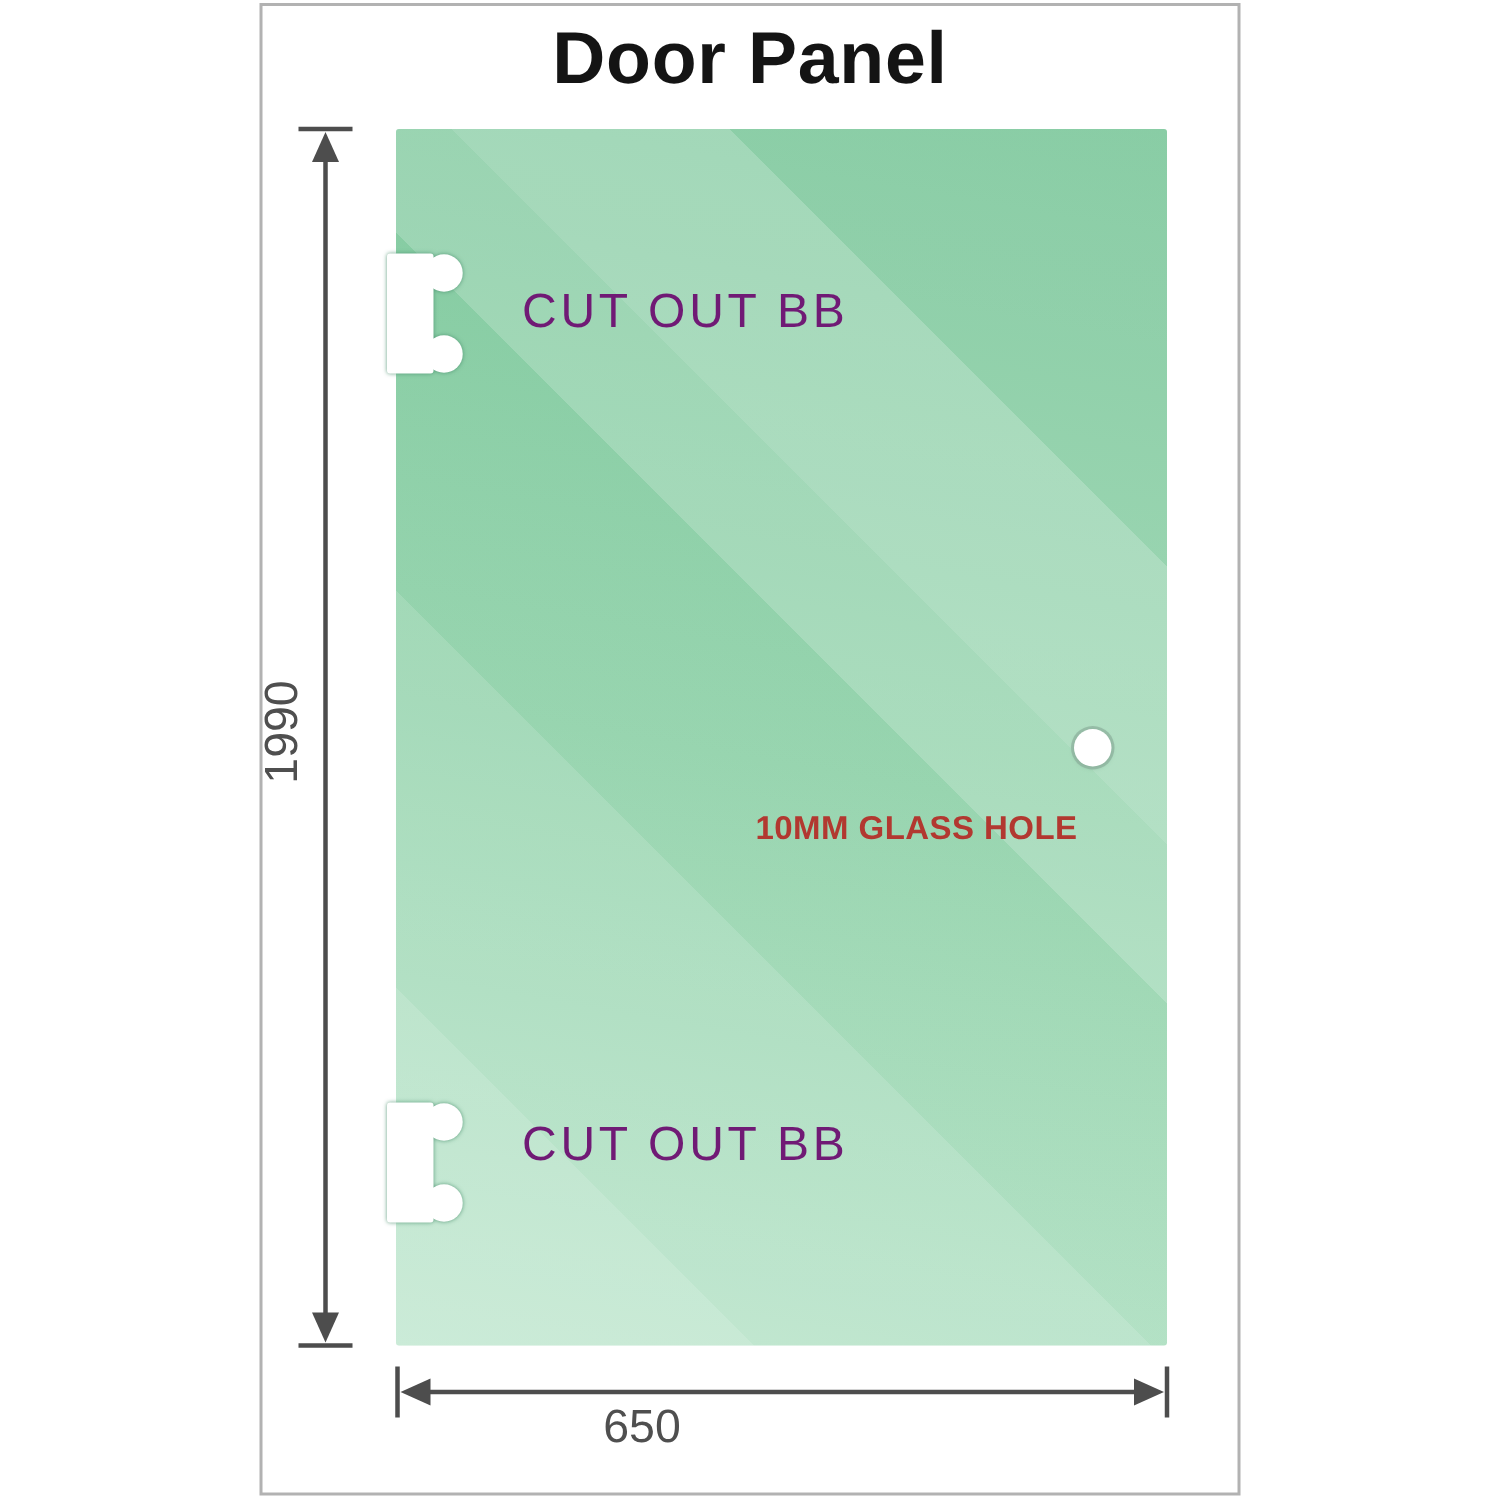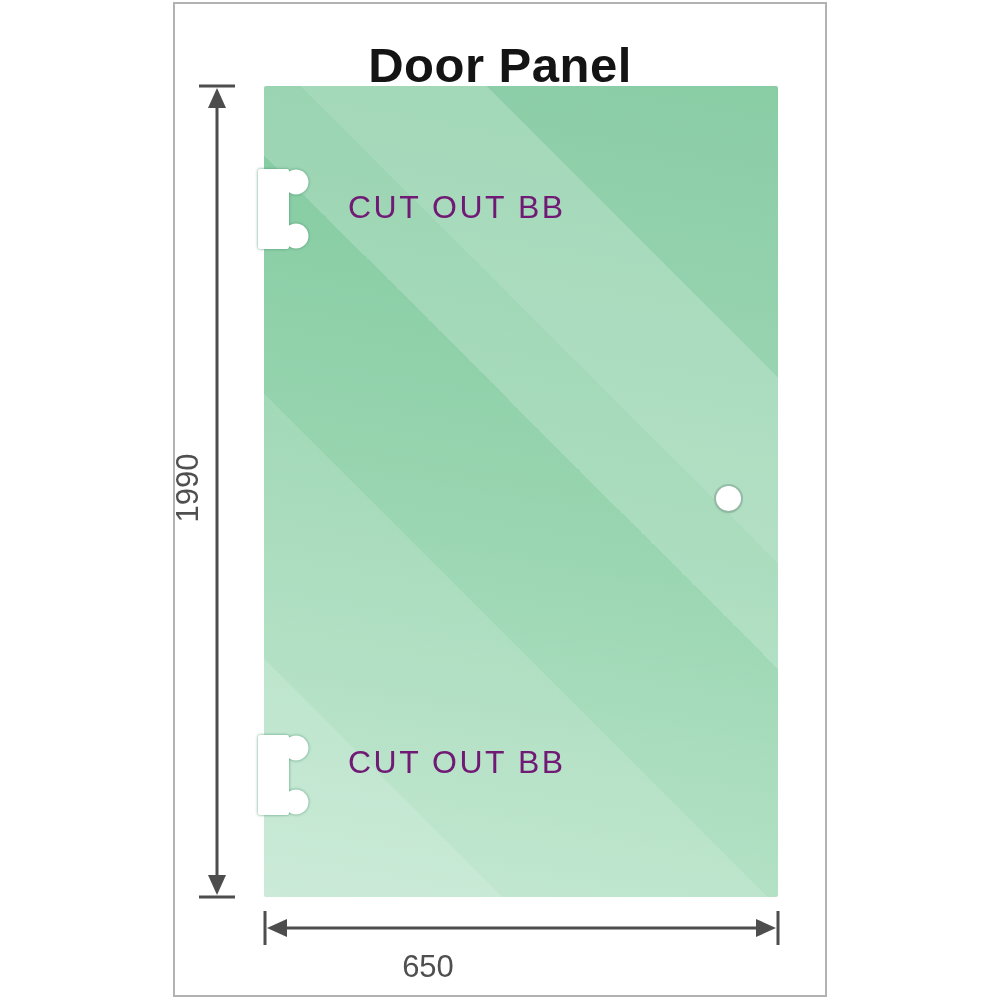--- a/index.html
+++ b/index.html
@@ -21,21 +21,20 @@
   }
   .title {
     position: absolute;
     left: 173px; top: 11px;
     width: 654px;
     text-align: center;
     font-size: 49px;
     font-weight: bold;
     color: #141414;
     letter-spacing: 0.5px;
-    margin-top: 26px;
   }
   .glass {
     position: absolute;
     left: 264px; top: 86px;
     width: 514px; height: 811px;
     border-radius: 2px;
     background: linear-gradient(190deg, #7cc79b 0%, #96d4ae 52%, #b9e4ca 100%);
   }
   .sheen {
     position: absolute;
@@ -101,21 +100,20 @@
     color: #4f4f4f;
     white-space: nowrap;
   }
   .dim-width-label {
     position: absolute;
     left: 428px; top: 933px;
     transform: translateX(-50%);
     font-size: 31px;
     color: #4f4f4f;
     white-space: nowrap;
-    margin-top: 16px;
   }
 </style>
 </head>
 <body>
 
 <div class="canvas">
 
   <div class="frame"></div>
 
   <div class="title">Door Panel</div>
@@ -137,20 +135,21 @@
       <rect x="0" y="3" width="31" height="80" rx="2"></rect>
       <circle cx="38" cy="16" r="12.5"></circle>
       <circle cx="38" cy="70" r="12.5"></circle>
     </g>
   </svg>
 
   <div class="cutout-label cutout-label-top">CUT OUT BB</div>
   <div class="cutout-label cutout-label-bottom">CUT OUT BB</div>
 
   <div class="glass-hole"></div>
+  <div class="hole-label">10MM GLASS HOLE</div>
 
   <svg class="dim-svg vdim">
     <line class="dim-stroke" x1="3" y1="6" x2="39" y2="6"></line>
     <line class="dim-stroke" x1="3" y1="817" x2="39" y2="817"></line>
     <line class="dim-stroke" x1="21" y1="22" x2="21" y2="800"></line>
     <polygon class="dim-fill" points="21,8 12,28 30,28"></polygon>
     <polygon class="dim-fill" points="21,815 12,795 30,795"></polygon>
   </svg>
   <div class="dim-height-label">1990</div>
 

